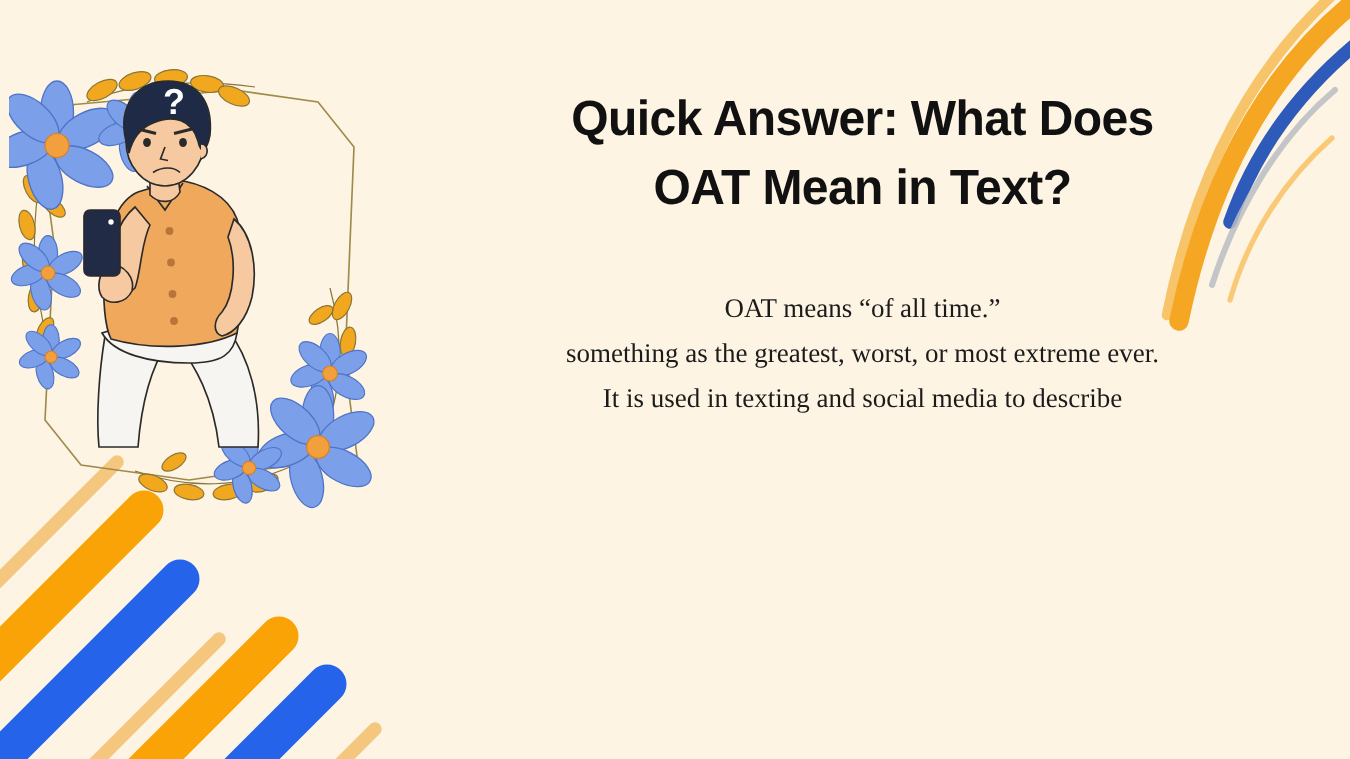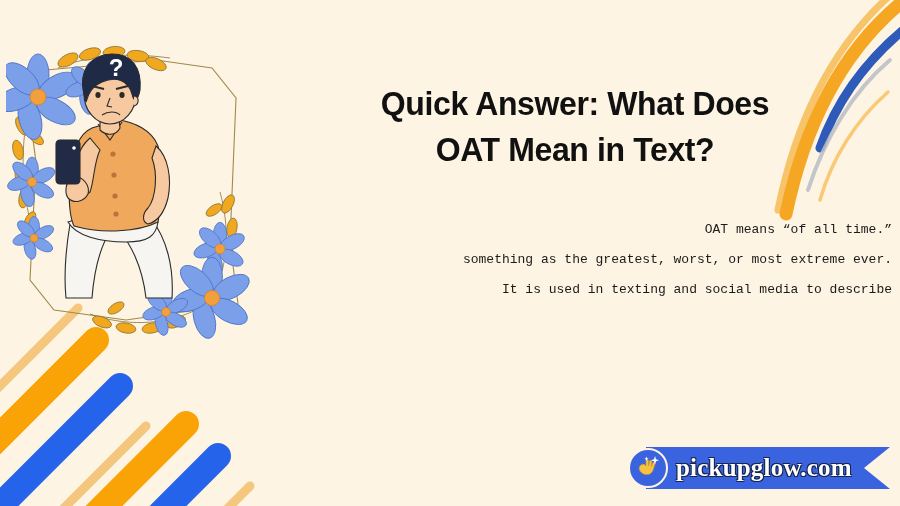--- a/index.html
+++ b/index.html
@@ -42,44 +42,43 @@
     left: 6px;
     top: 42px;
     width: 252px;
     height: 298px;
   }
 
   
   .text-col {
     position: absolute;
     left: 258px;
-    top: 81px;
+    top: 56px;
     width: 634px;
     text-align: center;
   }
   .headline {
     font-family: "Liberation Sans", sans-serif;
     font-weight: bold;
     font-size: 33px;
     line-height: 46px;
     letter-spacing: -0.4px;
     color: #111111;
     margin: 0;
     transform: scaleX(0.97);
   }
   .headline .ln { display: block; }
   .body-copy {
     margin: 0;
     padding-top: 42px;
-    font-family: Liberation Mono, monospace;
-    font-size: 13px;
+    font-family: Liberation Serif, serif;
+    font-size: 18px;
     line-height: 30px;
     color: #1b1b1b;
     font-weight: 400;
-    text-align: right;
   }
   .body-copy .ln { display: block; }
 
   
   .badge {
     position: absolute;
     left: 628px;
     top: 447px;
     width: 262px;
     height: 42px;
@@ -352,33 +351,14 @@
       <span class="ln">Quick Answer: What Does</span>
       <span class="ln">OAT Mean in Text?</span>
     </h1>
     <p class="body-copy">
       <span class="ln">OAT means “of all time.”</span>
       <span class="ln">something as the greatest, worst, or most extreme ever.</span>
       <span class="ln">It is used in texting and social media to describe</span>
     </p>
   </div>
 
-  <div class="badge">
-    <div class="badge-ribbon">
-      <div class="badge-notch"></div>
-    </div>
-    <div class="badge-logo">
-      <svg width="36" height="36" viewBox="0 0 36 36" xmlns="http://www.w3.org/2000/svg">
-        <g>
-          <path d="M12 23 C 9 21, 8 17, 11 15 C 13 13.6, 15 14.4, 16 16
-                   L 16 11 C 16 9.2, 18.6 9.2, 18.6 11 L 18.6 16
-                   L 19.4 11.4 C 19.7 9.6, 22.2 10, 21.9 11.8 L 21.2 16.4
-                   L 22.6 13 C 23.3 11.4, 25.6 12.3, 25 14 L 23.4 19
-                   C 22.6 22.4, 20.4 24.6, 17 24.6 C 15 24.6, 13.2 24, 12 23 Z" fill="#F5C242" stroke="#C9962A" stroke-width="0.7"></path>
-          <path d="M25 6 L26 9.2 L29 10.2 L26 11.2 L25 14.4 L24 11.2 L21 10.2 L24 9.2 Z" fill="#FFFFFF"></path>
-          <path d="M16.5 6.5 L17.1 8.2 L18.8 8.8 L17.1 9.4 L16.5 11.1 L15.9 9.4 L14.2 8.8 L15.9 8.2 Z" fill="#FFFFFF"></path>
-        </g>
-      </svg>
-    </div>
-    <div class="badge-text">pickupglow.com</div>
-  </div>
 
 </div>
 
 </body></html>

